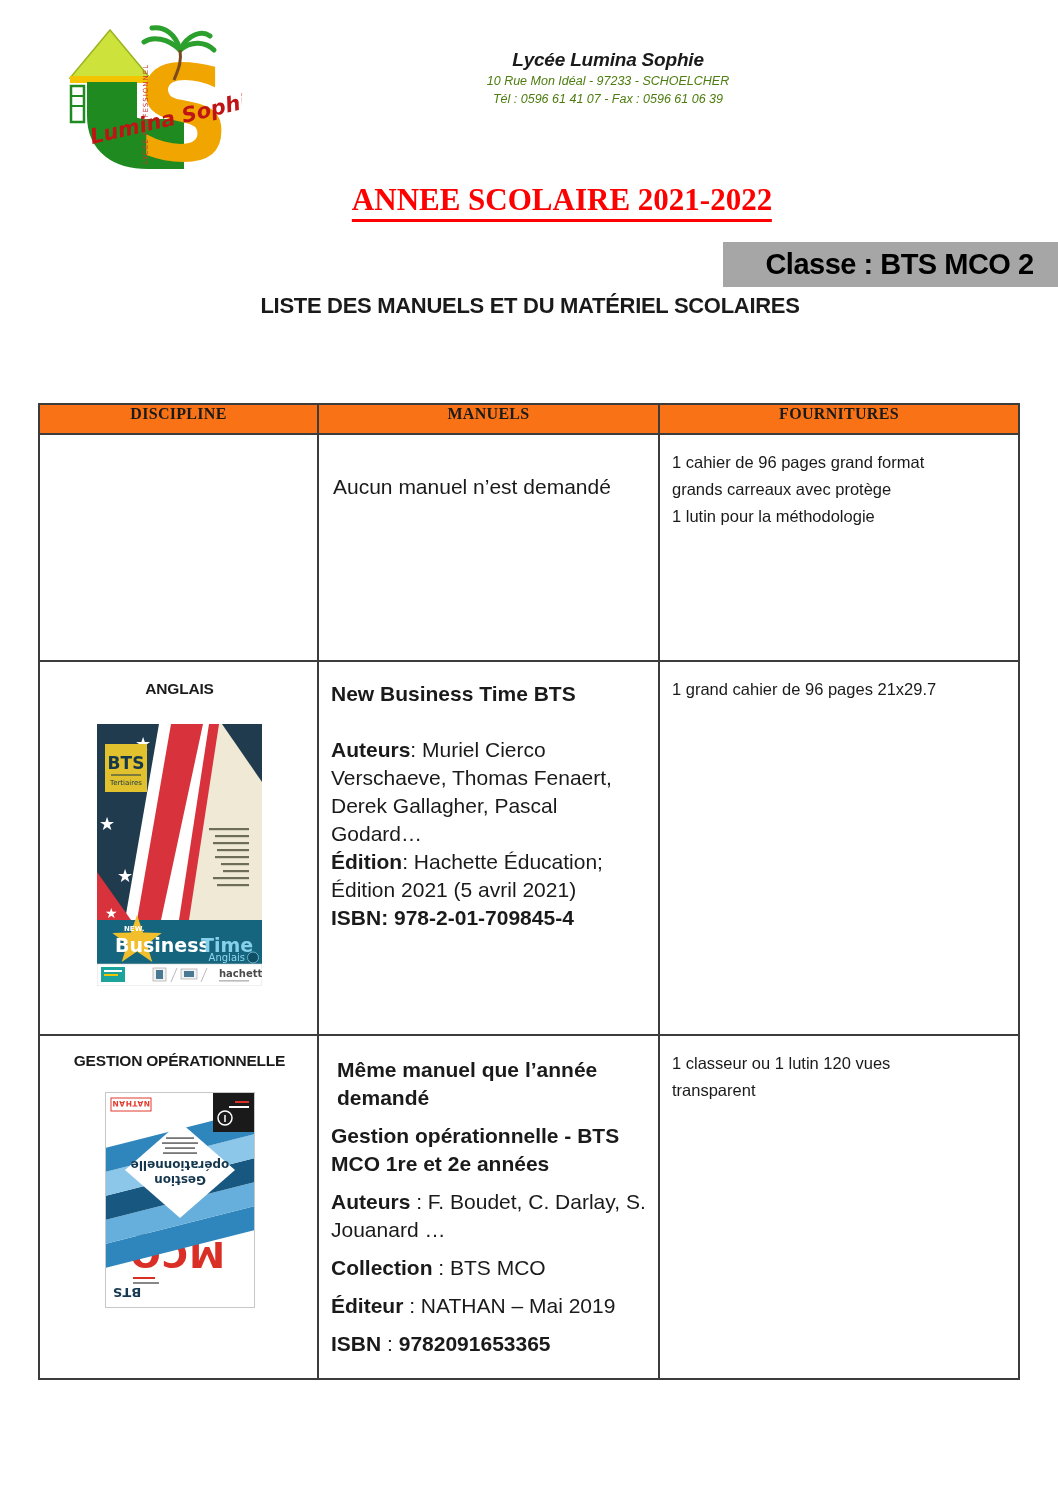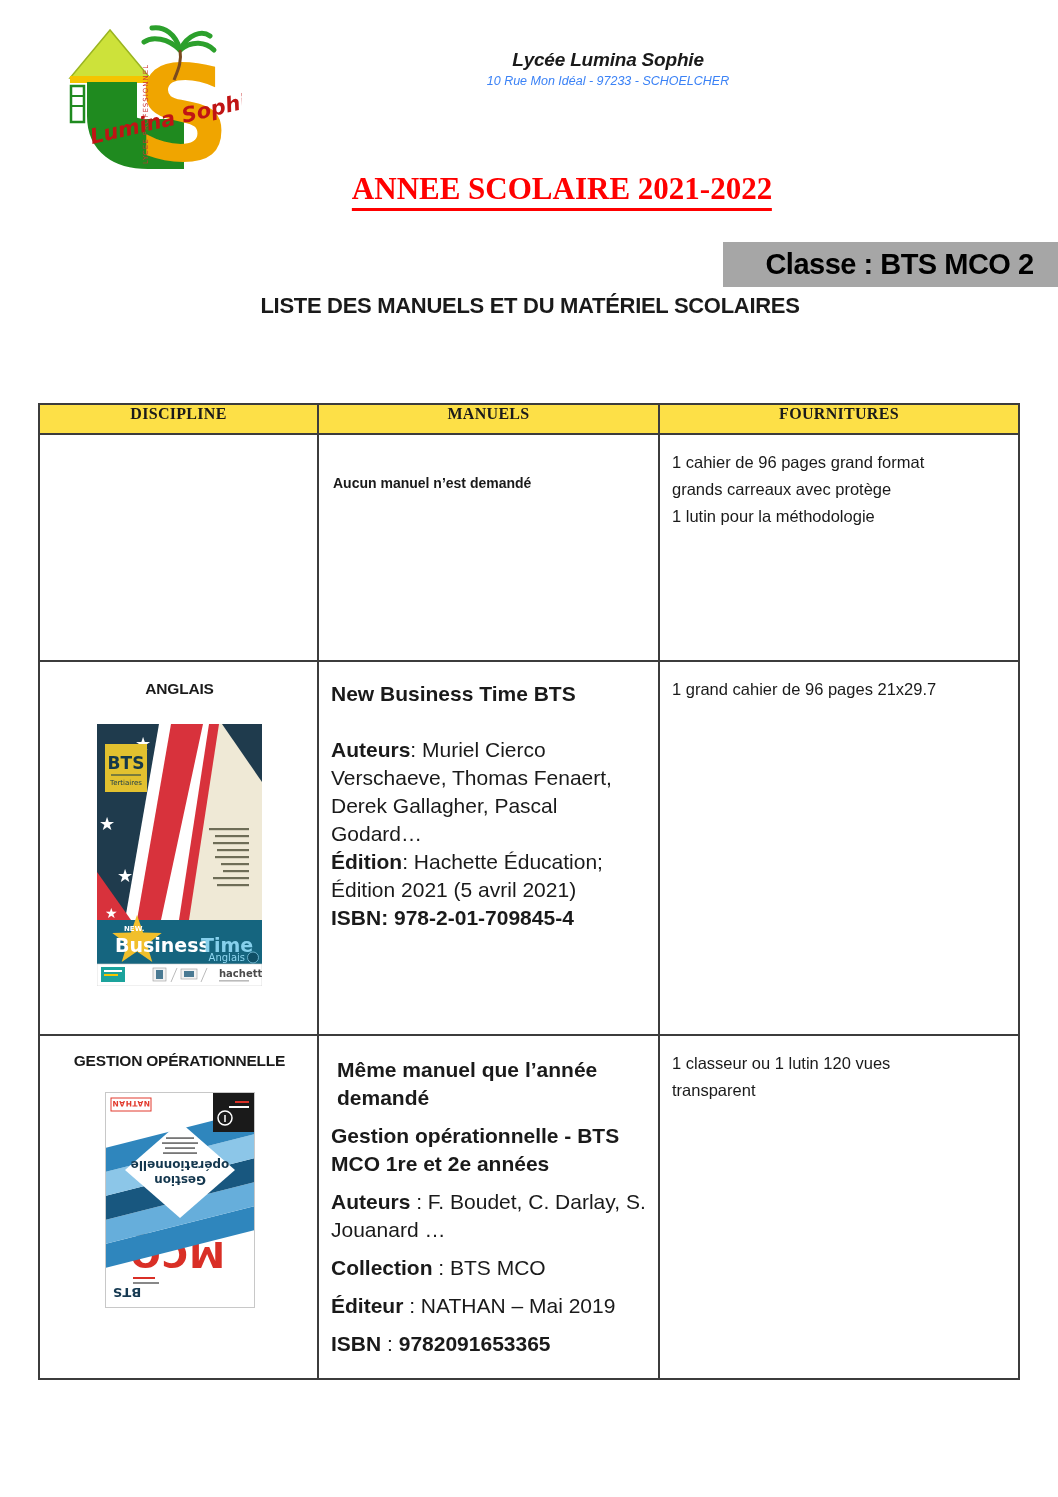--- a/index.html
+++ b/index.html
@@ -3,49 +3,49 @@
 <meta charset="utf-8">
 <style>
   * { margin:0; padding:0; box-sizing:border-box; }
   body { background:#888; font-family:"Liberation Sans", sans-serif; color:#1a1a1a; }
   .page { position:relative; width:1058px; height:1497px; background:#fff; margin:0 auto; overflow:hidden; }
 
   
   .logo { position:absolute; left:52px; top:22px; width:190px; height:150px; }
   .school-block { position:absolute; left:397px; top:46px; width:422px; text-align:center; font-style:italic; }
   .school-name, .school-dept { font-size:19px; font-weight:bold; line-height:27px; letter-spacing:-0.2px; }
-  .school-line { font-size:12.5px; line-height:17.5px; color:#3b82f6; }
+  .school-line { font-size:12.5px; line-height:17.5px; color:#4d7c0f; }
 
   
-  .annee-title { position:absolute; left:562px; top:171px; transform:translateX(-50%);
+  .annee-title { position:absolute; left:562px; top:182px; transform:translateX(-50%);
     font-family:"Liberation Serif", serif; font-weight:bold; font-size:31px; color:#ff0000;
     border-bottom:3px solid #ff0000; padding-bottom:1px; white-space:nowrap; }
   .classe-box { position:absolute; left:723px; top:242px; width:353px; height:45px;
     background:#a6a6a6; color:#000; font-weight:bold; font-size:29px; text-align:center;
     line-height:45px; letter-spacing:-0.5px; white-space:nowrap; }
   .liste-title { position:absolute; left:530px; top:293px; transform:translateX(-50%);
     font-weight:bold; font-size:22px; letter-spacing:-0.3px; white-space:nowrap; }
 
   
   table.main { position:absolute; left:38px; top:403px; width:980px; border-collapse:collapse; table-layout:fixed; }
   table.main th, table.main td { border:2px solid #3c3c3c; vertical-align:top; }
-  th.hdr { background:#fde047; font-family:"Liberation Serif", serif; font-weight:bold;
+  th.hdr { background:#f97316; font-family:"Liberation Serif", serif; font-weight:bold;
     font-size:16px; height:30px; text-align:center; vertical-align:middle; letter-spacing:0.3px; }
   col.c1 { width:279px; } col.c2 { width:341px; } col.c3 { width:360px; }
 
   td .pad { padding:14px 10px 10px 12px; }
   .line { font-size:21px; line-height:28px; }
   .b { font-weight:bold; }
   .spacer28 { height:28px; }
 
   .disc { text-align:center; font-weight:bold; font-size:15.5px; padding-top:4px; letter-spacing:-0.2px; }
   .fourn p { font-size:16.5px; line-height:27px; max-width:302px; }
   .fourn p + p { }
 
-  .row0-manuel { padding:40px 10px 0 14px; font-weight:bold; font-size:14px; }
+  .row0-manuel { padding:40px 10px 0 14px; font-weight:normal; font-size:21px; }
   .row2 .pline { margin-bottom:10px; }
   .indent1 { padding-left:6px; }
 
   .bookwrap1 { margin:26px auto 0 auto; width:165px; height:262px; }
   .bookwrap2 { margin:22px auto 0 auto; width:150px; height:216px; transform:rotate(180deg); }
   svg text { font-family:"DejaVu Sans", sans-serif; }
 </style>
 </head>
 <body>
 
@@ -73,20 +73,21 @@
     <path d="M128,28 C130,40 126,48 122,58" stroke="#7a4a1e" stroke-width="3" fill="none"></path>
 
     <text transform="rotate(-90 96 142)" x="96" y="142" font-size="7" fill="#cc3333" letter-spacing="1">LYCEE PROFESSIONNEL</text>
 
     <text x="40" y="122" transform="rotate(-13 40 122)" font-family="DejaVu Serif, serif" font-style="italic" font-weight="bold" font-size="21" fill="#c01414">Lumina Sophie</text>
   </svg>
 
   <div class="school-block">
     <div class="school-name">Lycée Lumina Sophie</div>
     <div class="school-line">10 Rue Mon Idéal - 97233 - SCHOELCHER</div>
+    <div class="school-line">Tél : 0596 61 41 07 -  Fax : 0596 61 06 39</div>
   </div>
 
   <div class="annee-title">ANNEE SCOLAIRE 2021-2022</div>
   <div class="classe-box">Classe : BTS MCO 2</div>
   <div class="liste-title">LISTE DES MANUELS ET DU MATÉRIEL SCOLAIRES</div>
 
   <table class="main">
     <colgroup>
         <col class="c1">
         <col class="c2">

